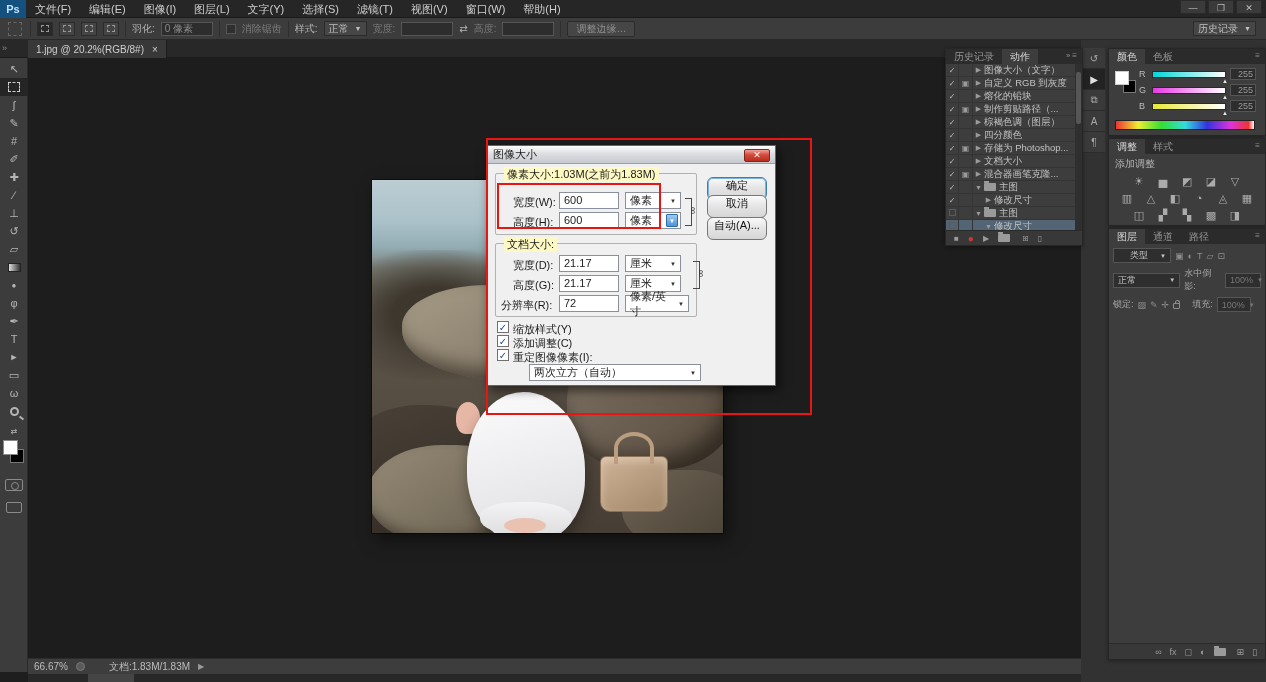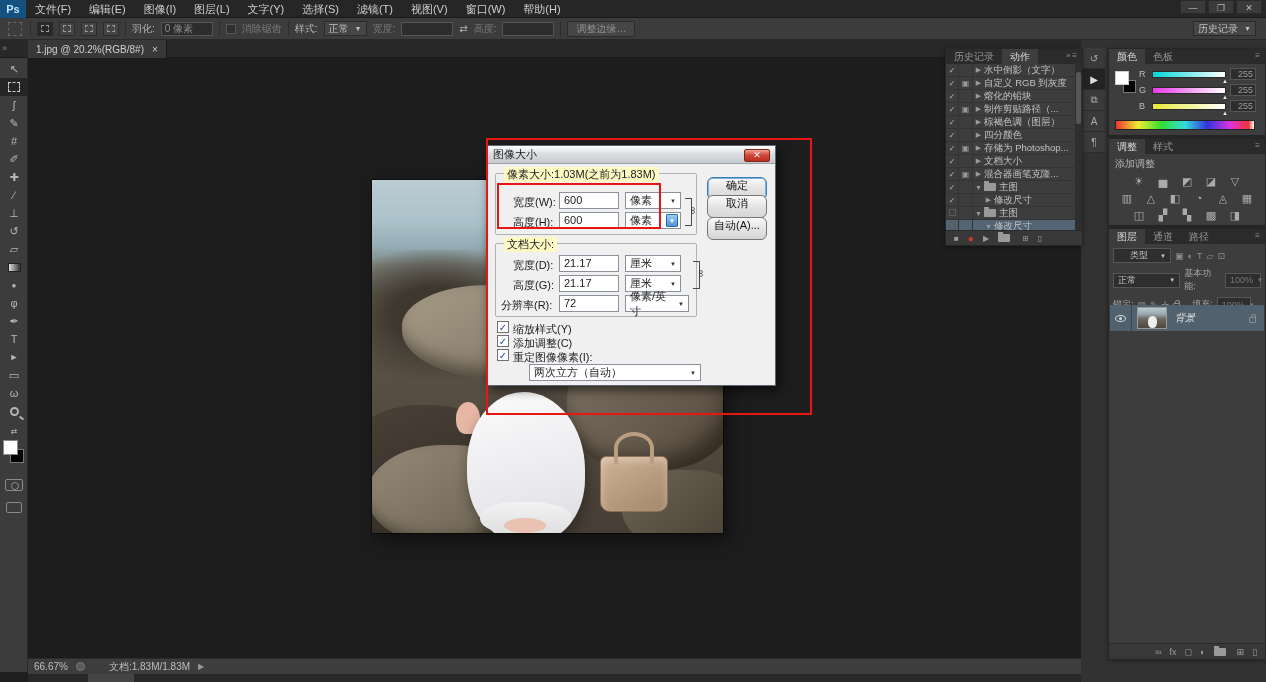--- a/index.html
+++ b/index.html
@@ -376,21 +376,21 @@
   <div class="phead">
     <span class="ptab">历史记录</span>
     <span class="ptab on">动作</span>
     <span class="phicons"><span>»</span><span>≡</span></span>
   </div>
   <div id="actions-list">
     <div class="act-row">
         <span class="act-check">✓</span>
         <span class="act-dlg"></span>
         <span class="act-arrow">▶</span>
-        <span class="act-label">水中倒影（文字）</span>
+        <span class="act-label">图像大小（文字）</span>
       </div>
     <div class="act-row">
         <span class="act-check">✓</span>
         <span class="act-dlg">▣</span>
         <span class="act-arrow">▶</span>
         <span class="act-label">自定义 RGB 到灰度</span>
       </div>
     <div class="act-row">
         <span class="act-check">✓</span>
         <span class="act-dlg"></span>
@@ -553,46 +553,38 @@
     <span class="lic">◐</span>
     <span class="lic">T</span>
     <span class="lic">▱</span>
     <span class="lic">⊡</span>
   </div>
   <div class="lrow">
     <span class="dsel" style="width:70px">
         <span>正常</span>
         <span style="font-size:6px">▼</span>
       </span>
-    <span class="llab">基本功能:</span>
+    <span class="llab">水中倒影:</span>
     <span class="dsel" style="width:36px;color:#777">
         <span>100%</span>
         <span style="font-size:6px">▼</span>
       </span>
   </div>
   <div class="lrow">
     <span class="llab">锁定:</span>
     <span class="lic">▨</span>
     <span class="lic">✎</span>
     <span class="lic">✛</span>
     <span class="lockic"></span>
     <span class="llab" style="margin-left:8px">填充:</span>
     <span class="dsel" style="width:34px;color:#777">
         <span>100%</span>
         <span style="font-size:6px">▼</span>
       </span>
   </div>
-  <div id="layer-row" style="top:76px">
-    <span class="eyec">
-        <span class="eye"></span>
-      </span>
-    <span id="layer-thumb"></span>
-    <span id="layer-name">背景</span>
-    <span class="lockic" id="layer-lock"></span>
-  </div>
   <div id="layers-footer">
     <span>∞</span>
     <span style="">fx</span>
     <span>◻</span>
     <span>◐</span>
     <span class="mini-folder"></span>
     <span>⊞</span>
     <span>▯</span>
   </div>
 </div>

